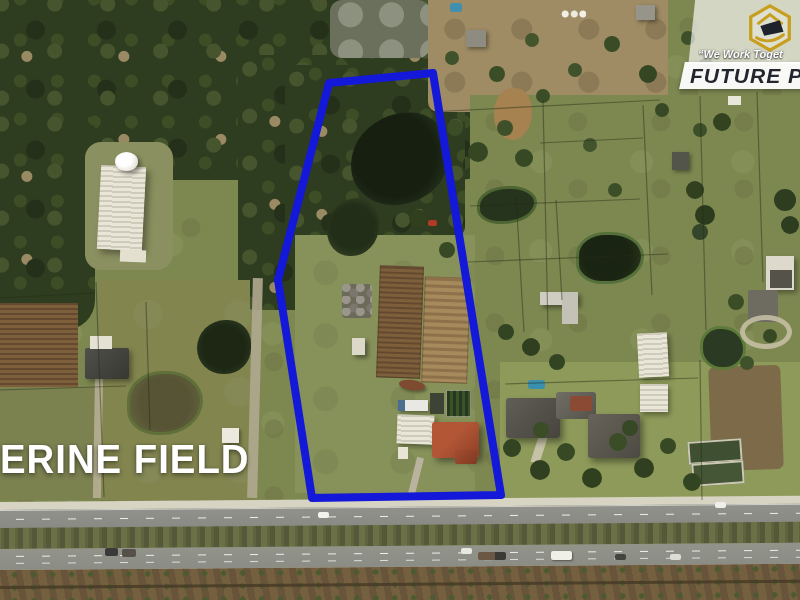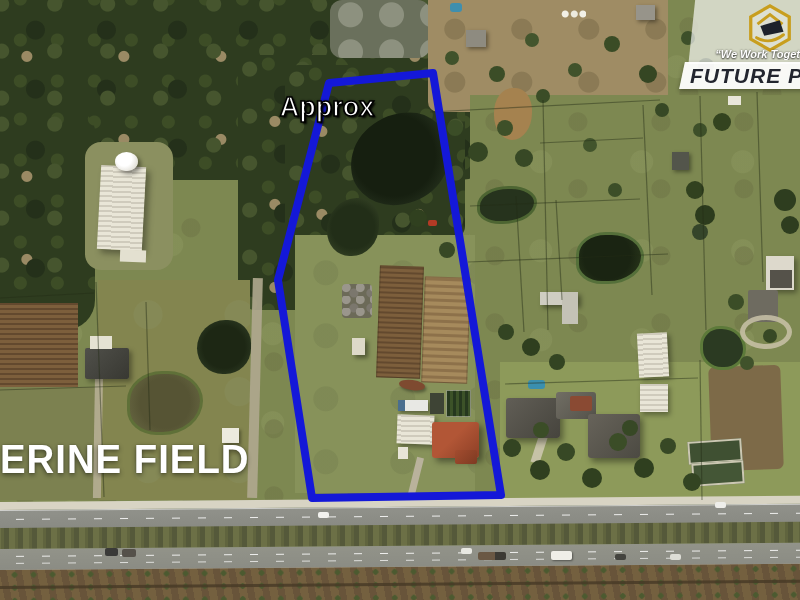--- a/index.html
+++ b/index.html
@@ -163,29 +163,28 @@
       <path d="M146,302 L150,430"></path>
         <path d="M505,384 L698,378"></path>
         <path d="M700,360 L702,500"></path>
       <path d="M430,112 L660,100"></path>
     </g>
     <polygon fill="none" stroke-linejoin="round" points="329,83 433,73 501,495 312,498 278,280" stroke="#1418D8" stroke-width="8"></polygon>
   </svg>
 </div>
 
 <div class="f label-outline" style="left:212px;top:90px;width:230px;text-align:center;font-size:27px;line-height:34px;">
-  <div>Approx</div>
 </div>
 
 <div class="f" style="left:0;top:437px;font-size:40px;font-weight:bold;color:#fff;letter-spacing:1px;transform:scaleX(.96);transform-origin:0 0;text-shadow:0 2px 5px rgba(0,0,0,.45), 0 0 2px rgba(0,0,0,.3);white-space:nowrap;">ERINE FIELD</div>
 
 <div class="f" style="left:660px;top:0;width:140px;height:100px;">
   <div class="f" style="left:32px;top:-4px;width:130px;height:68px;background:rgba(255,255,255,.66);transform:skewX(-6deg);"></div>
   <svg class="f" style="left:84px;top:2px;" width="52" height="52" viewBox="0 0 52 54">
     <polygon points="26,4 46,15.5 46,38.5 26,50 6,38.5 6,15.5" fill="rgba(255,255,255,0.25)" stroke="#C89E1E" stroke-width="3.4"></polygon>
     <path d="M13,23 L26,13 L39,23" fill="none" stroke="#C89E1E" stroke-width="3"></path>
     <path d="M16,25 L36,19 L40,31 L20,35 Z" fill="#1d222b"></path>
     <path d="M12,37 Q26,45 40,34" fill="none" stroke="#C89E1E" stroke-width="3" stroke-linecap="round"></path>
   </svg>
-  <div class="f" style="left:38px;top:48px;width:102px;text-align:right;font-size:11px;font-weight:bold;font-style:italic;color:#fff;text-shadow:0 1px 2px rgba(0,0,0,.7),0 0 2px rgba(0,0,0,.5);white-space:nowrap;overflow:hidden;">“We Work Toget</div>
+  <div class="f" style="left:38px;top:48px;width:102px;text-align:left;font-size:11px;font-weight:bold;font-style:italic;color:#fff;text-shadow:0 1px 2px rgba(0,0,0,.7),0 0 2px rgba(0,0,0,.5);white-space:nowrap;overflow:hidden;">“We Work Toget</div>
   <div class="f" style="left:22px;top:62px;width:130px;height:27px;background:rgba(255,255,255,.95);transform:skewX(-12deg);box-shadow:0 2px 4px rgba(0,0,0,.3);"></div>
   <div class="f" style="left:30px;top:64px;font-size:21px;font-weight:bold;font-style:italic;color:#23262F;letter-spacing:1px;white-space:nowrap;">FUTURE PAR</div>
 </div>
 
 </body></html>

